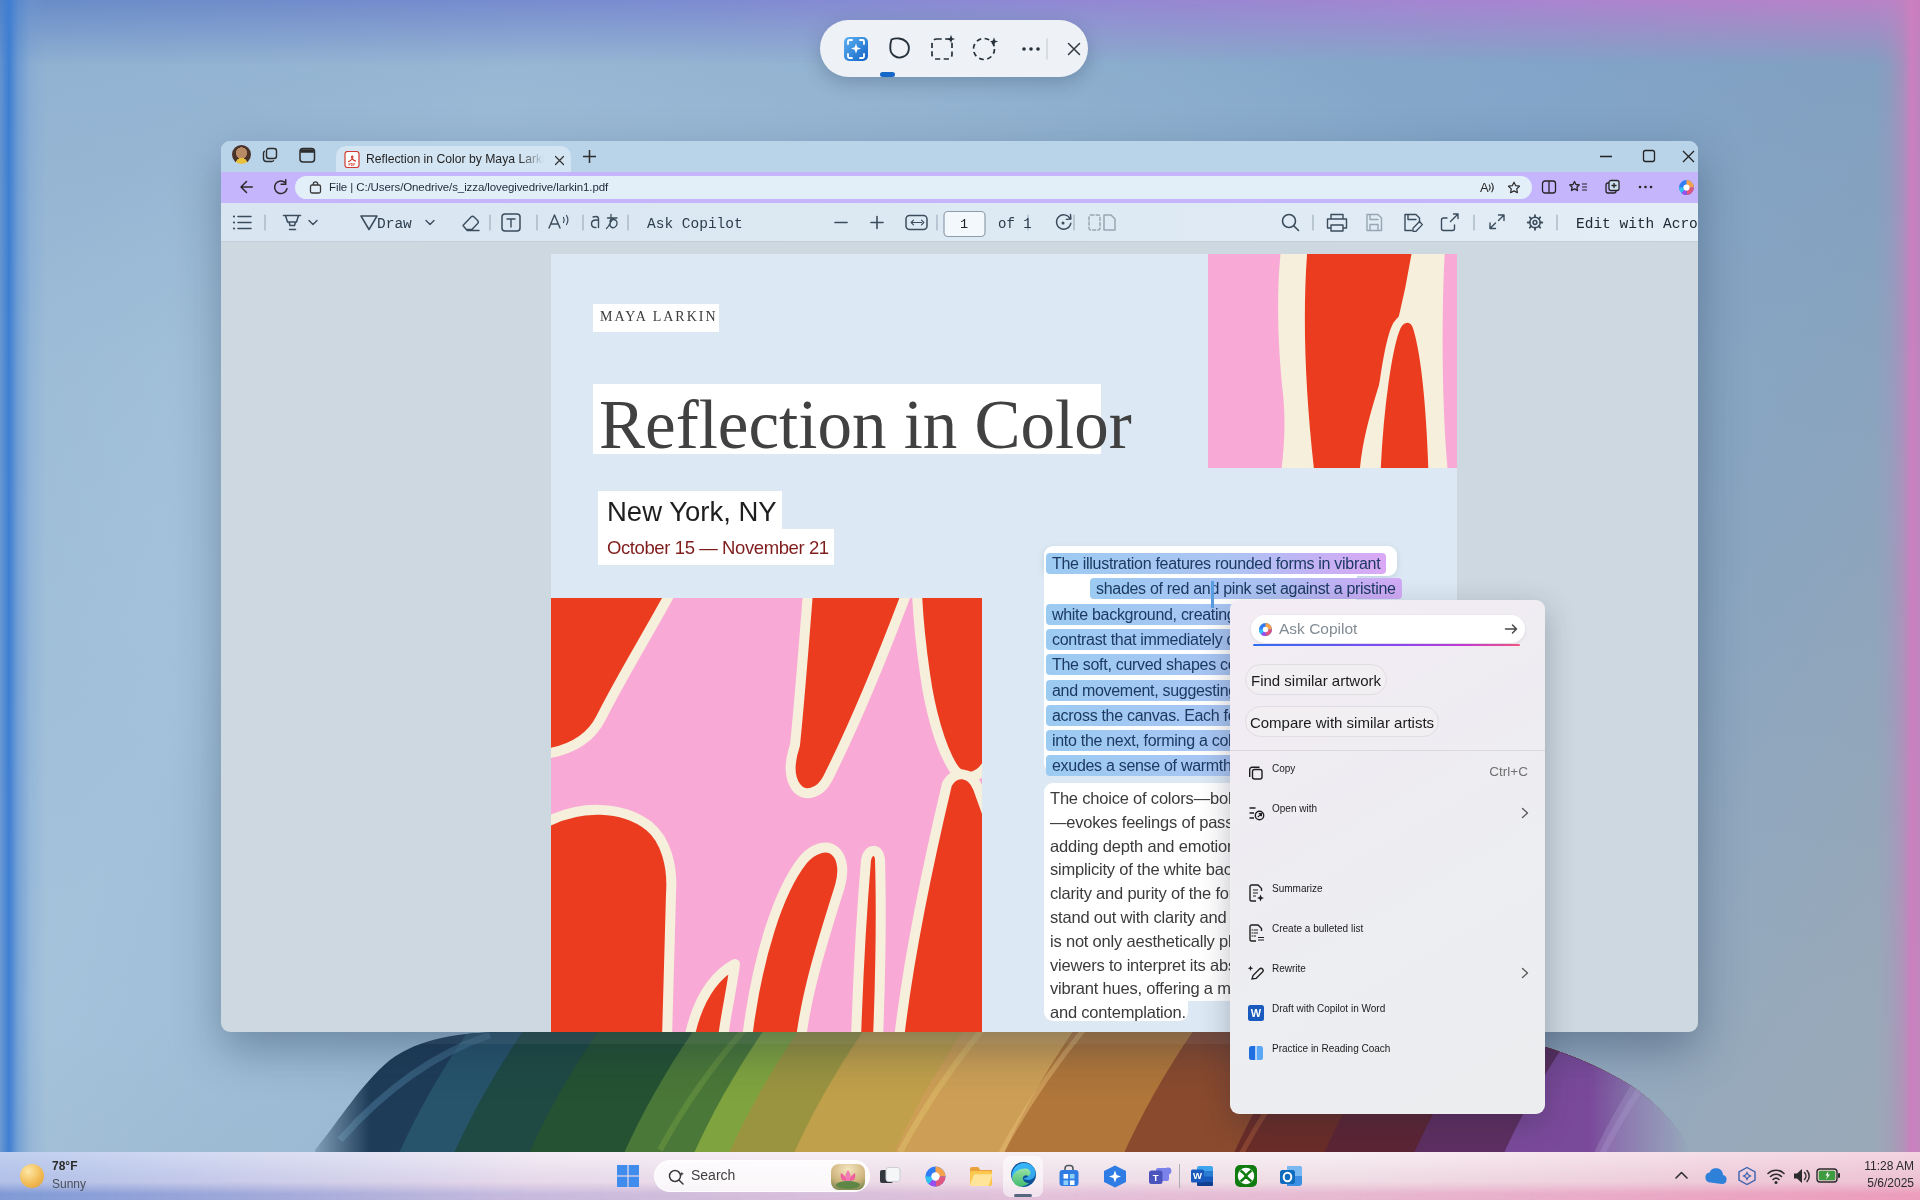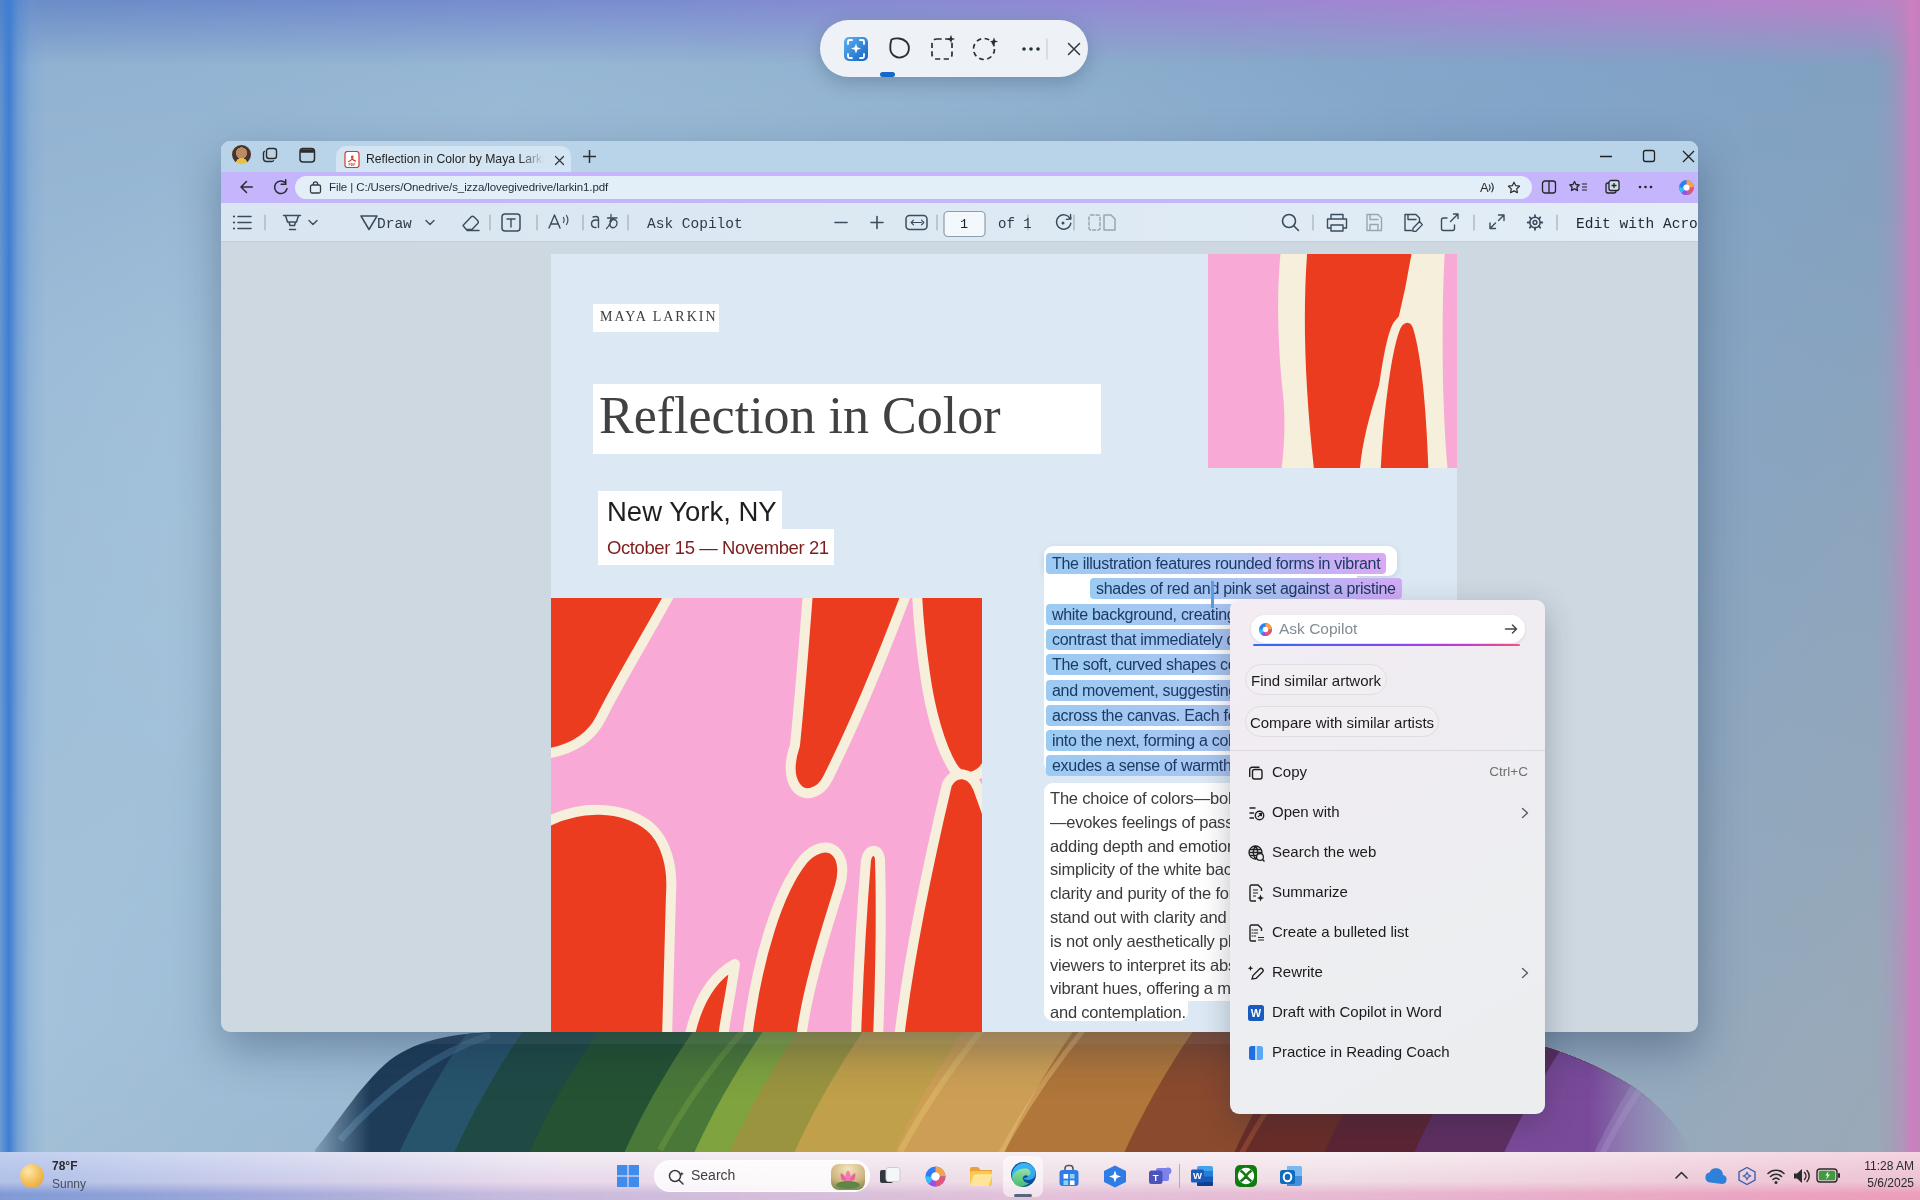--- a/index.html
+++ b/index.html
@@ -73,21 +73,21 @@
     background:linear-gradient(150deg, #f4ecf4 0%, #efecf2 30%, #edeef1 60%, #ecedef 100%);
     box-shadow:0 10px 30px rgba(40,40,60,.30);
   }
 
   #askpill { position:absolute; left:21px; top:15px; width:274px; height:28px; border-radius:14px;
     background:#fff; box-shadow:0 1px 3px rgba(60,60,80,.12); }
   .mchip { position:absolute; height:31px; line-height:31px; text-align:center; border-radius:16px;
     background:#f1eff2; border:1px solid #e0dce1; font-size:15px; color:#1b1b1b; }
   .mrow { position:absolute; left:0; width:315px; height:40px; }
   .micon { position:absolute; left:17px; top:11px; width:18px; height:18px; }
-  .mtext { position:absolute; left:42px; top:10px; font-size:15px; color:#1b1b1b; }
+  .mtext { position:absolute; left:42px; top:10px; font-size:10px; color:#1b1b1b; }
   .mright { position:absolute; right:17px; top:11px; font-size:13.5px; color:#707070; }
   .mchev { position:absolute; right:16px; top:14px; width:8px; height:12px; }
 
   
   #taskbar { position:absolute; left:0; top:1152px; width:1920px; height:48px;
     background:linear-gradient(to right, #c9d2ea 0%, #dcd8ec 14%, #e9dcec 30%, #eedfe9 48%, #f0e0e8 64%, #efdce4 80%, #ecd4de 100%);
   }
   #taskbar::before { content:""; position:absolute; inset:0;
     background:linear-gradient(105deg, rgba(150,175,232,.45), rgba(255,255,255,0) 28%, rgba(255,255,255,0) 70%, rgba(240,160,190,.30) 100%),
       linear-gradient(to bottom, rgba(255,255,255,.5), rgba(255,255,255,0) 50%, rgba(235,160,195,.22) 100%); }
@@ -298,21 +298,21 @@
         <text x="739" y="25" font-size="13.5" fill="#222">1</text>
         <text x="777" y="25" font-size="14" fill="#2c3c4c">of 1</text>
         <text x="1355" y="25" font-size="14.5" fill="#202b38">Edit with Acrobat</text>
       </svg>
     </div>
     <div id="content">
       <div id="page">
         <div class="abs" style="left:42px;top:50px;width:126px;height:28px;background:#fff"></div>
         <div class="abs chipser" style="left:49px;top:55px;font-size:14px;letter-spacing:2px;color:#3a3a3a">MAYA LARKIN</div>
         <div class="abs" style="left:42px;top:130px;width:508px;height:70px;background:#fff"></div>
-        <div class="abs chipser" style="left:48px;top:132px;font-size:52px;color:#414141">Reflection in Color</div>
+        <div class="abs chipser" style="left:48px;top:132px;font-size:69px;color:#414141">Reflection in Color</div>
         <div class="abs" style="left:47px;top:237px;width:184px;height:38px;background:#fff"></div>
         <div class="abs" style="left:56px;top:242px;font-size:27.5px;color:#1e1e1e">New York, NY</div>
         <div class="abs" style="left:47px;top:275px;width:236px;height:36px;background:#fff"></div>
         <div class="abs" style="left:56px;top:283px;font-size:18.5px;letter-spacing:-0.4px;color:#7f1d1d">October 15 — November 21</div>
 
         <svg class="abs" style="left:657px;top:0" width="249" height="214" viewBox="0 0 249 214">
           <rect width="249" height="214" fill="#f5efdb"></rect>
           <path d="M-5,-5 L73,-5 C68,40 70,95 75,140 C78,170 76,195 73,219 L-5,219 Z" fill="#f9a9d5"></path>
           <path d="M237,-5 L254,-5 L254,219 L240,219 C234,160 233,60 237,-5 Z" fill="#f9a9d5"></path>
           <g stroke="#f5efdb" stroke-width="9" stroke-linejoin="round">
@@ -413,31 +413,20 @@
             <path d="M2.5 4h6M2.5 9h4.5M2.5 14h4.5" stroke-width="1.5"></path>
             <circle cx="12.5" cy="11.5" r="4.2"></circle>
             <path d="M10.8 13.2l3.4-3.4M14.4 12.2v-2.6h-2.6" stroke-width="1.2"></path>
           </g>
         </svg>
       <span class="mtext">Open with</span>
       <svg class="mchev" viewBox="0 0 8 12">
           <path d="M1.5 1.5 6.5 6 1.5 10.5" stroke="#5a5a5a" stroke-width="1.4" fill="none" stroke-linecap="round" stroke-linejoin="round"></path>
         </svg>
     </div>
-    <div class="mrow" style="top:233px">
-      <svg class="micon" viewBox="0 0 18 18">
-          <g fill="none" stroke="#1f1f1f" stroke-width="1.3">
-            <circle cx="8.5" cy="8.5" r="6.5"></circle>
-            <path d="M8.5 2a10.5 10.5 0 0 0 0 13M8.5 2a10.5 10.5 0 0 1 0 13M2.2 8.5h12.6M3 5.5h11M3 11.5h8"></path>
-            <circle cx="13" cy="13" r="3.4" fill="#edeef1"></circle>
-            <path d="M15.5 15.5l2 2" stroke-width="1.4"></path>
-          </g>
-        </svg>
-      <span class="mtext">Search the web</span>
-    </div>
     <div class="mrow" style="top:273px">
       <svg class="micon" viewBox="0 0 18 18">
           <g fill="none" stroke="#1f1f1f" stroke-width="1.4">
             <path d="M14.5 7V4.5L11 1H4.5A1.5 1.5 0 0 0 3 2.5v13A1.5 1.5 0 0 0 4.5 17H9"></path>
             <path d="M6 6h5M6 9h5M6 12h3" stroke-width="1.2"></path>
             <path d="M13.5 10.5l1 2.5 2.5 1-2.5 1-1 2.5-1-2.5-2.5-1 2.5-1z" fill="#1f1f1f" stroke="none"></path>
           </g>
         </svg>
       <span class="mtext">Summarize</span>
     </div>

